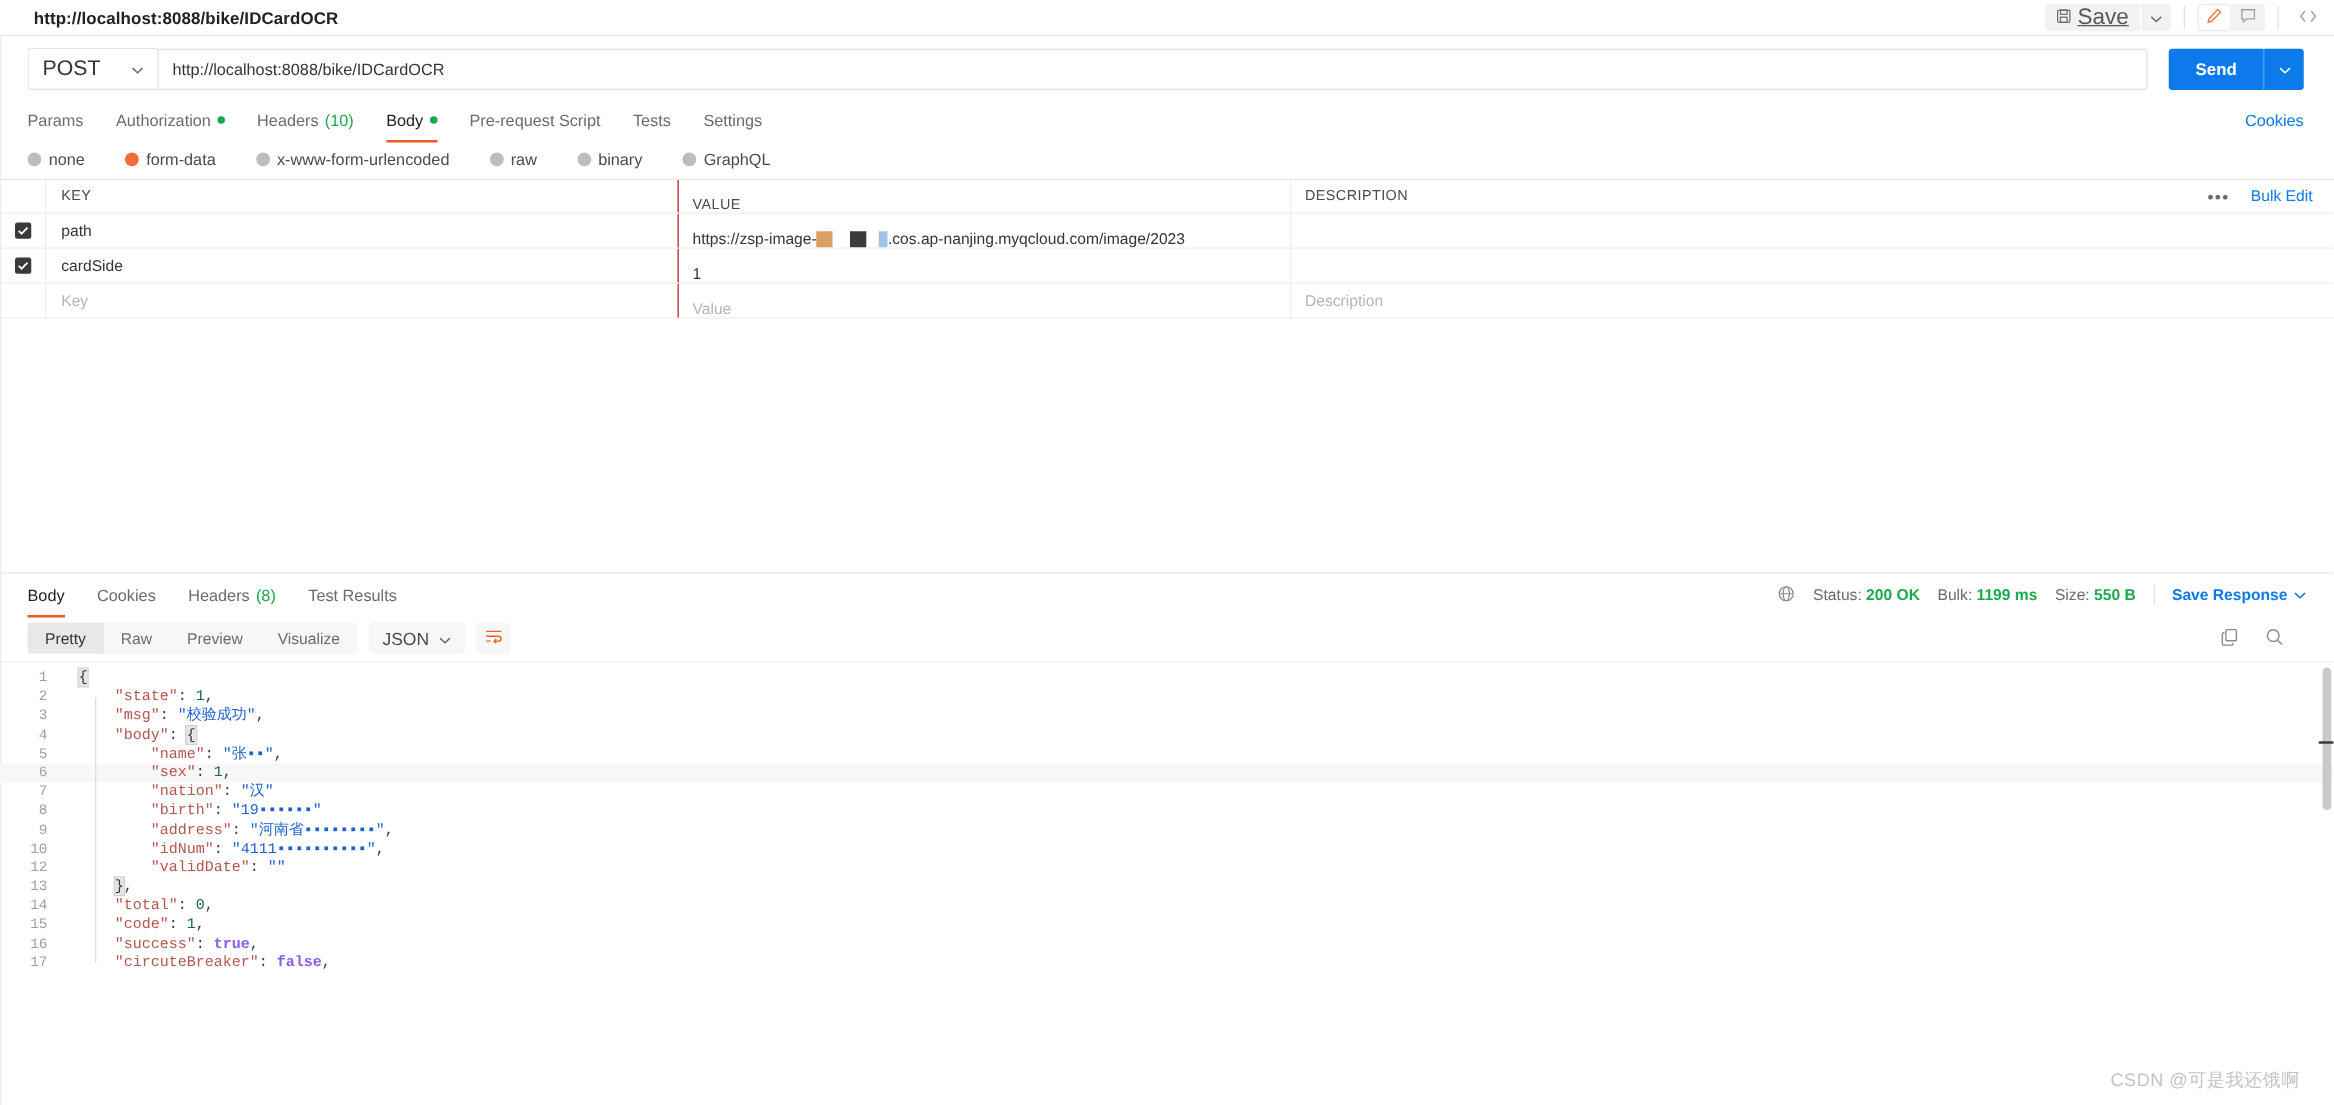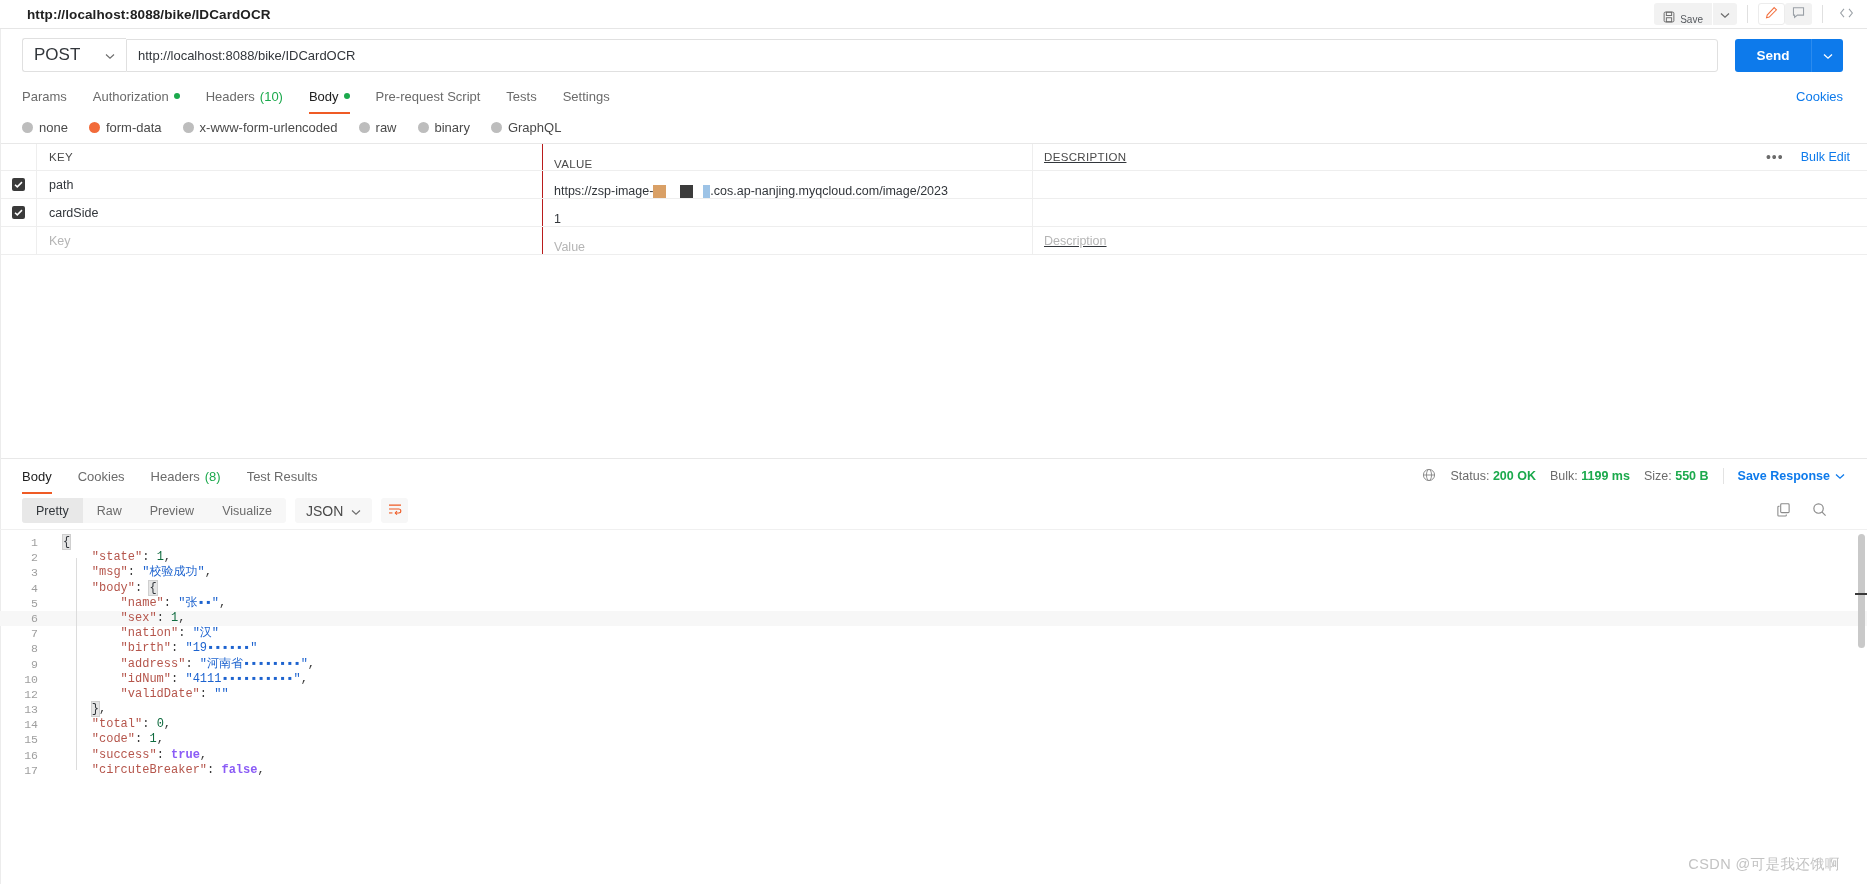--- a/index.html
+++ b/index.html
@@ -19,25 +19,26 @@
   .topbar {
     height: 29px;
     display: flex; align-items: center;
     border-bottom: 1px solid #e6e6e6;
     padding-left: 27px; padding-right: 8px;
     background: #fff;
   }
   .req-title { font-size: 13.5px; font-weight: bold; color: #212121; letter-spacing: .1px; }
   .topbar-right { margin-left: auto; display: flex; align-items: center; height: 29px; }
   .save-btn {
-    display: flex; align-items: flex-end; gap: 5px;
+    display: flex; align-items: flex-start; gap: 5px;
     background: #f2f2f2; border: none; height: 22px;
     padding: 0 9px; border-radius: 3px 0 0 3px;
-    font-size: 10px; color: #55595e; cursor: pointer;
+    font-size: 18px; color: #55595e; cursor: pointer;
     font-family: "Liberation Sans", sans-serif;
+    text-decoration: underline;
   }
   .save-caret {
     background: #f2f2f2; height: 22px; width: 24px;
     display: flex; align-items: center; justify-content: center;
     border-radius: 0 3px 3px 0; margin-left: 1px; cursor: pointer;
   }
   .tb-divider { width: 1px; height: 18px; background: #e0e0e0; margin: 0 10px; }
   .icon-box {
     width: 27px; height: 22px; display: flex; align-items: center; justify-content: center;
     cursor: pointer; border-radius: 3px;
@@ -86,38 +87,38 @@
   .rtab.active { color: #212121; }
   .rtab.active::after {
     content: ""; position: absolute; left: 0; right: 0; bottom: -3px;
     height: 2px; background: #ef5b25;
   }
   .green-dot { width: 6px; height: 6px; border-radius: 50%; background: #1ba94c; display: inline-block; }
   .paren { color: #1ba94c; }
   .cookies-link { margin-left: auto; color: #0d7aeb; font-size: 13px; cursor: pointer; }
 
   
-  .body-types { display: flex; align-items: center; padding: 9px 22px 8px 22px; gap: 2px; }
+  .body-types { display: flex; align-items: center; padding: 9px 22px 8px 22px; gap: 13px; }
   .bt { display: flex; align-items: center; gap: 6px; margin-right: 19px; cursor: pointer; font-size: 13px; color: #4a4a4a; }
   .radio { width: 11px; height: 11px; border-radius: 50%; background: #bdbdbd; flex: none; }
   .radio.sel { background: #f26b3a; }
 
   
   .kvtable { width: 100%; border-top: 1px solid #e8e8e8; }
   .kvrow { display: flex; height: 28px; border-bottom: 1px solid #eeeeee; align-items: center; }
   .kvrow.head { height: 27px; background: #fff; }
   .cell-check { width: 36px; display: flex; align-items: center; justify-content: center; height: 100%; }
   .cb {
     width: 13px; height: 13px; border-radius: 2px; background: #3a3a3a;
     display: flex; align-items: center; justify-content: center; cursor: pointer;
   }
   .cb svg { display: block; }
   .cell-key { width: 506px; padding-left: 12px; border-left: 1px solid #eeeeee; height: 100%; display: flex; align-items: center; overflow: hidden; }
   .cell-value { width: 490px; padding-left: 11px; border-left: 1px solid #b91c1c; height: 100%; display: flex; align-items: flex-end; overflow: hidden; }
-  .cell-desc { flex: 1; padding-left: 11px; border-left: 1px solid #eeeeee; height: 100%; display: flex; align-items: center; text-decoration: underline; }
+  .cell-desc { flex: 1; padding-left: 11px; border-left: 1px solid #eeeeee; height: 100%; display: flex; align-items: center; }
   .cell-tools { width: 110px; display: flex; align-items: center; justify-content: flex-end; padding-right: 17px; gap: 17px; height: 100%; }
   .colhead { font-size: 11.5px; color: #4a4a4a; letter-spacing: .35px; }
   .placeholder { color: #b5b5b5; font-size: 12.5px; }
   .kv-text { font-size: 12.5px; color: #32363b; }
   .dots { color: #6b6b6b; font-size: 14px; letter-spacing: 1px; cursor: pointer; }
   .bulk { color: #0d7aeb; font-size: 12.5px; cursor: pointer; }
   .redact { display: inline-block; vertical-align: -2px; }
 
   
   .resp-sep { height: 1px; background: #e8e8e8; }

